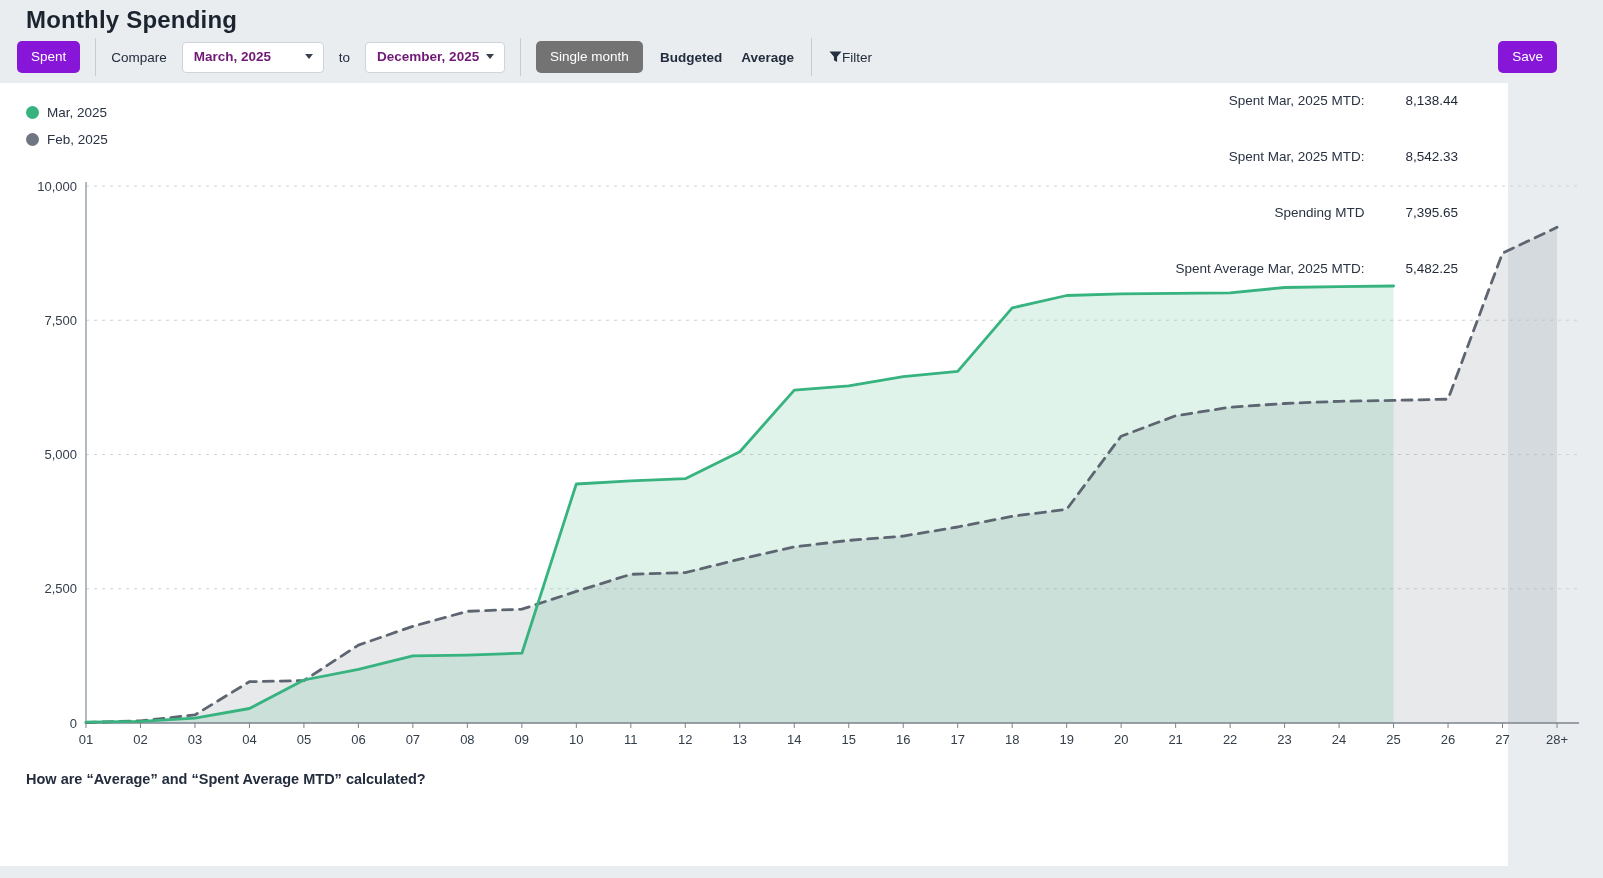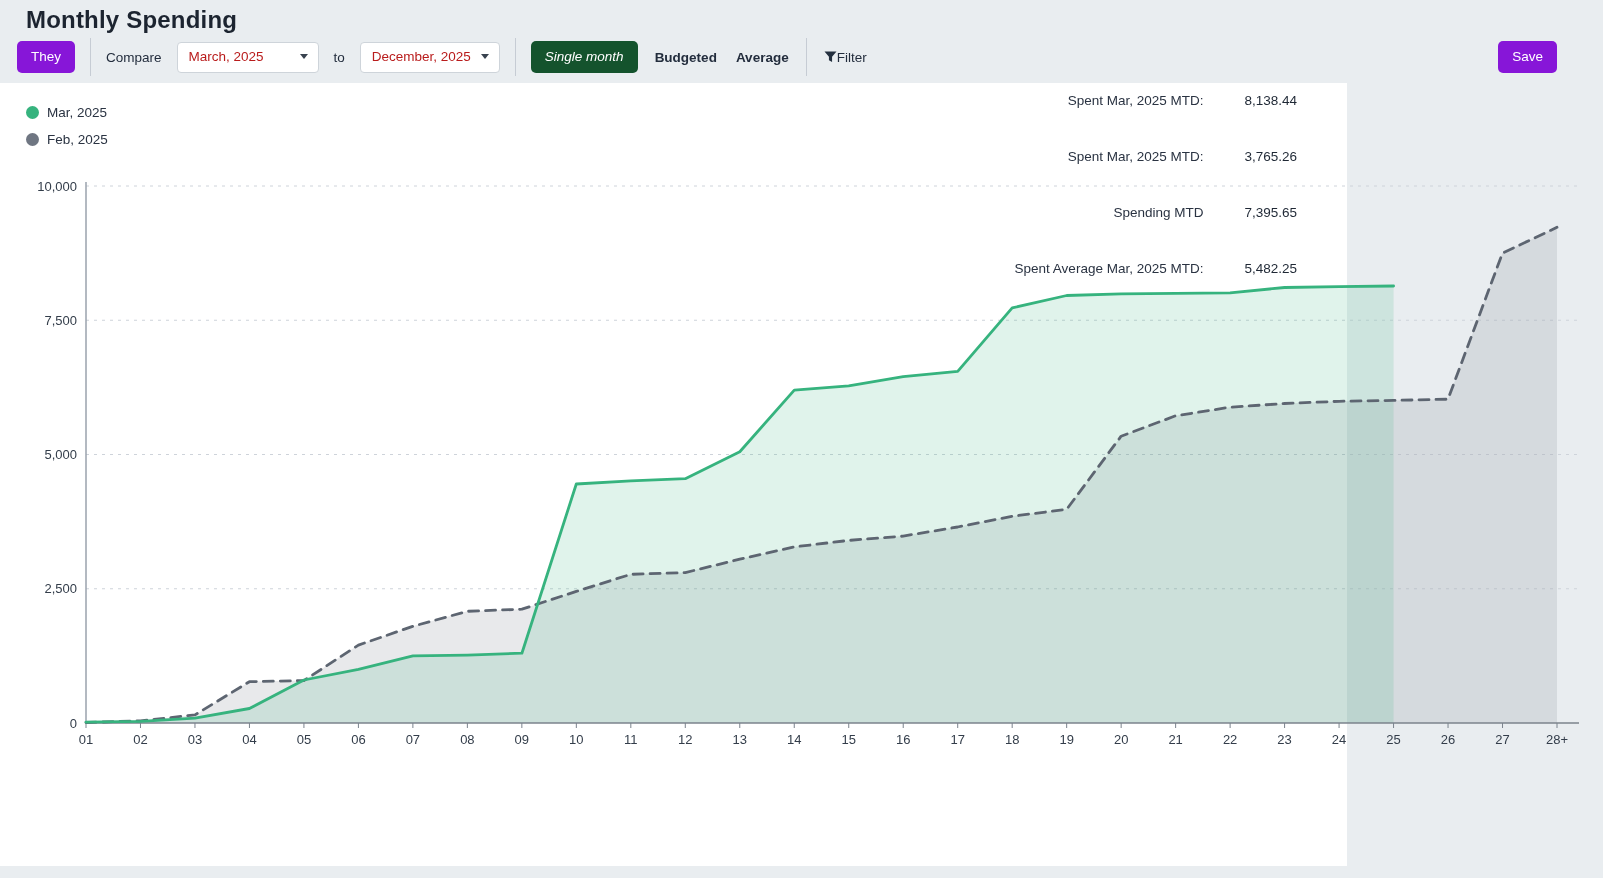--- a/index.html
+++ b/index.html
@@ -26,41 +26,41 @@
   }
   .btn-purple {
     color:#fff; padding:9px 14px;
   }
   .vsep { width:1px; height:38px; background:#c6ccd4; flex:0 0 auto; }
   .tb-label { font-size:13.5px; color:#232d3d; }
   .select {
     display:flex; align-items:center; justify-content:space-between;
     width:142px; height:31px; padding:0 10px 1px 11px;
     background:#fff; border:1px solid #ced4da; border-radius:4px;
-    font-size:13.5px; color:#b91c1c; cursor:pointer;
+    font-size:13.5px; color:#701a75; cursor:pointer;font-weight:bold;
   }
   .caret {
     width:0; height:0;
     border-left:4px solid transparent; border-right:4px solid transparent;
     border-top:5px solid #38424f;
   }
   .btn-text {
     background:none; border:none; font-size:13.5px; color:#232d3d;
     padding:6px 2px; cursor:pointer;font-weight:bold;
   }
   .filter-btn {
     display:flex; align-items:center; 
     background:none; border:none; cursor:pointer;
     font-size:13.5px; color:#232d3d; padding:6px 2px;
   }
   .spacer { flex:1 1 auto; }
   
   .card {
     position:relative; background:#fff;
-    width:1347px; height:783px; margin-top:3px;
+    width:1508px; height:783px; margin-top:3px;
   }
   .legend { position:absolute; left:26px; top:22px; }
   .legend-item { display:flex; align-items:center; gap:8px; margin-bottom:12px; cursor:pointer; }
   .legend-swatch { width:13px; height:13px; border-radius:50%; }
   .legend-label { font-size:13.5px; color:#2a3342; }
   .stats {
     position:absolute; top:10px; right:50px;
     display:grid; grid-template-columns:auto auto;
     column-gap:14px; row-gap:7.5px;
     font-size:13.5px; color:#2a3342;gap:41px;
@@ -71,34 +71,34 @@
   .footer { position:absolute; left:26px; top:688px; width:1400px; }
   .footer-q { font-size:14.5px; font-weight:700; color:#232d3d; margin-bottom:19px; }
   .footer-a { font-size:14.5px; color:#2a3342; }
 </style>
 </head>
 <body>
 
 <h1 class="page-title">Monthly Spending</h1>
 
 <div class="toolbar">
-  <button class="btn btn-purple accent-bg" style="background: rgb(135, 22, 216);">They</button>
+  <button class="btn btn-purple accent-bg" style="background: rgb(135, 22, 216);">Spent</button>
   <div class="vsep"></div>
   <span class="tb-label">Compare</span>
   <div class="select">
     <span>March, 2025</span>
     <span class="caret"></span>
   </div>
   <span class="tb-label">to</span>
   <div class="select" style="width:140px;">
     <span>December, 2025</span>
     <span class="caret"></span>
   </div>
   <div class="vsep"></div>
-  <button class="btn btn-purple accent-bg" style="background: #14532d; font-style: italic;">Single month</button>
+  <button class="btn btn-purple accent-bg" style="background: #737373;">Single month</button>
   <button class="btn-text">Budgeted</button>
   <button class="btn-text">Average</button>
   <div class="vsep"></div>
   <button class="filter-btn">
     <svg width="13" height="12" viewBox="0 0 14 13">
       <path d="M0.5 0.5 H13.5 L8.7 6.2 V12 L5.3 10 V6.2 Z" fill="#24303f"></path>
     </svg>
     <span>Filter</span>
   </button>
   <div class="spacer"></div>
@@ -113,21 +113,21 @@
       </div>
       <div class="legend-item">
         <span class="legend-swatch" style="background: rgb(111, 118, 130);"></span>
         <span class="legend-label">Feb, 2025</span>
       </div>
     </div>
   <div class="stats" id="stats">
       <span class="stat-label">Spent Mar, 2025 MTD:</span>
       <span class="stat-value">8,138.44</span>
       <span class="stat-label">Spent Mar, 2025 MTD:</span>
-      <span class="stat-value">3,765.26</span>
+      <span class="stat-value">8,542.33</span>
       <span class="stat-label">Spending MTD</span>
       <span class="stat-value">7,395.65</span>
       <span class="stat-label">Spent Average Mar, 2025 MTD:</span>
       <span class="stat-value">5,482.25</span>
     </div>
   <div class="chart-wrap" id="chartwrap"><svg width="1563" height="580" viewBox="0 0 1563 580">
         <text x="57" y="549.5" text-anchor="end" font-size="13" fill="#333d4a">0</text>
         <line x1="66" y1="410.75" x2="1559" y2="410.75" stroke="#ced3da" stroke-width="1" stroke-dasharray="3 5"></line>
         <text x="57" y="415.25" text-anchor="end" font-size="13" fill="#333d4a">2,500</text>
         <line x1="66" y1="276.5" x2="1559" y2="276.5" stroke="#ced3da" stroke-width="1" stroke-dasharray="3 5"></line>
@@ -193,14 +193,15 @@
         <line x1="1428.037037037037" y1="545" x2="1428.037037037037" y2="550" stroke="#7b838d" stroke-width="1"></line>
         <text x="1428.037037037037" y="566" text-anchor="middle" font-size="13" fill="#333d4a">26</text>
         <line x1="1482.5185185185185" y1="545" x2="1482.5185185185185" y2="550" stroke="#7b838d" stroke-width="1"></line>
         <text x="1482.5185185185185" y="566" text-anchor="middle" font-size="13" fill="#333d4a">27</text>
         <line x1="1537" y1="545" x2="1537" y2="550" stroke="#7b838d" stroke-width="1"></line>
         <text x="1537" y="566" text-anchor="middle" font-size="13" fill="#333d4a">28+</text>
         <path d="M66.0 544.5 L120.5 542.9 L175.0 536.9 L229.4 503.7 L283.9 502.6 L338.4 467.1 L392.9 448.3 L447.4 433.3 L501.9 431.2 L556.3 413.4 L610.8 396.3 L665.3 394.6 L719.8 381.2 L774.3 368.9 L828.7 362.4 L883.2 358.1 L937.7 349.0 L992.2 338.3 L1046.7 331.3 L1101.1 258.2 L1155.6 237.8 L1210.1 229.2 L1264.6 225.5 L1319.1 223.3 L1373.6 222.4 L1428.0 221.2 L1482.5 75.1 L1537.0 49.3" fill="none" stroke="#5d6571" stroke-width="2.8" stroke-dasharray="10 7" stroke-linejoin="round" stroke-linecap="round"></path>
         <path d="M66.0 544.2 L120.5 543.4 L175.0 540.2 L229.4 530.5 L283.9 502.0 L338.4 491.3 L392.9 477.9 L447.4 477.1 L501.9 475.2 L556.3 306.0 L610.8 302.8 L665.3 300.7 L719.8 273.8 L774.3 212.1 L828.7 207.8 L883.2 198.6 L937.7 193.3 L992.2 129.9 L1046.7 117.5 L1101.1 115.9 L1155.6 115.4 L1210.1 114.9 L1264.6 109.5 L1319.1 108.7 L1373.6 108.0" fill="none" stroke="#36b37e" stroke-width="2.8" stroke-linejoin="round" stroke-linecap="round"></path>
       </svg></div>
   <div class="footer">
+    <p class="footer-q">How are “Average” and “Spent Average MTD” calculated?</p>
   </div>
 </div>
 
 </body></html>

